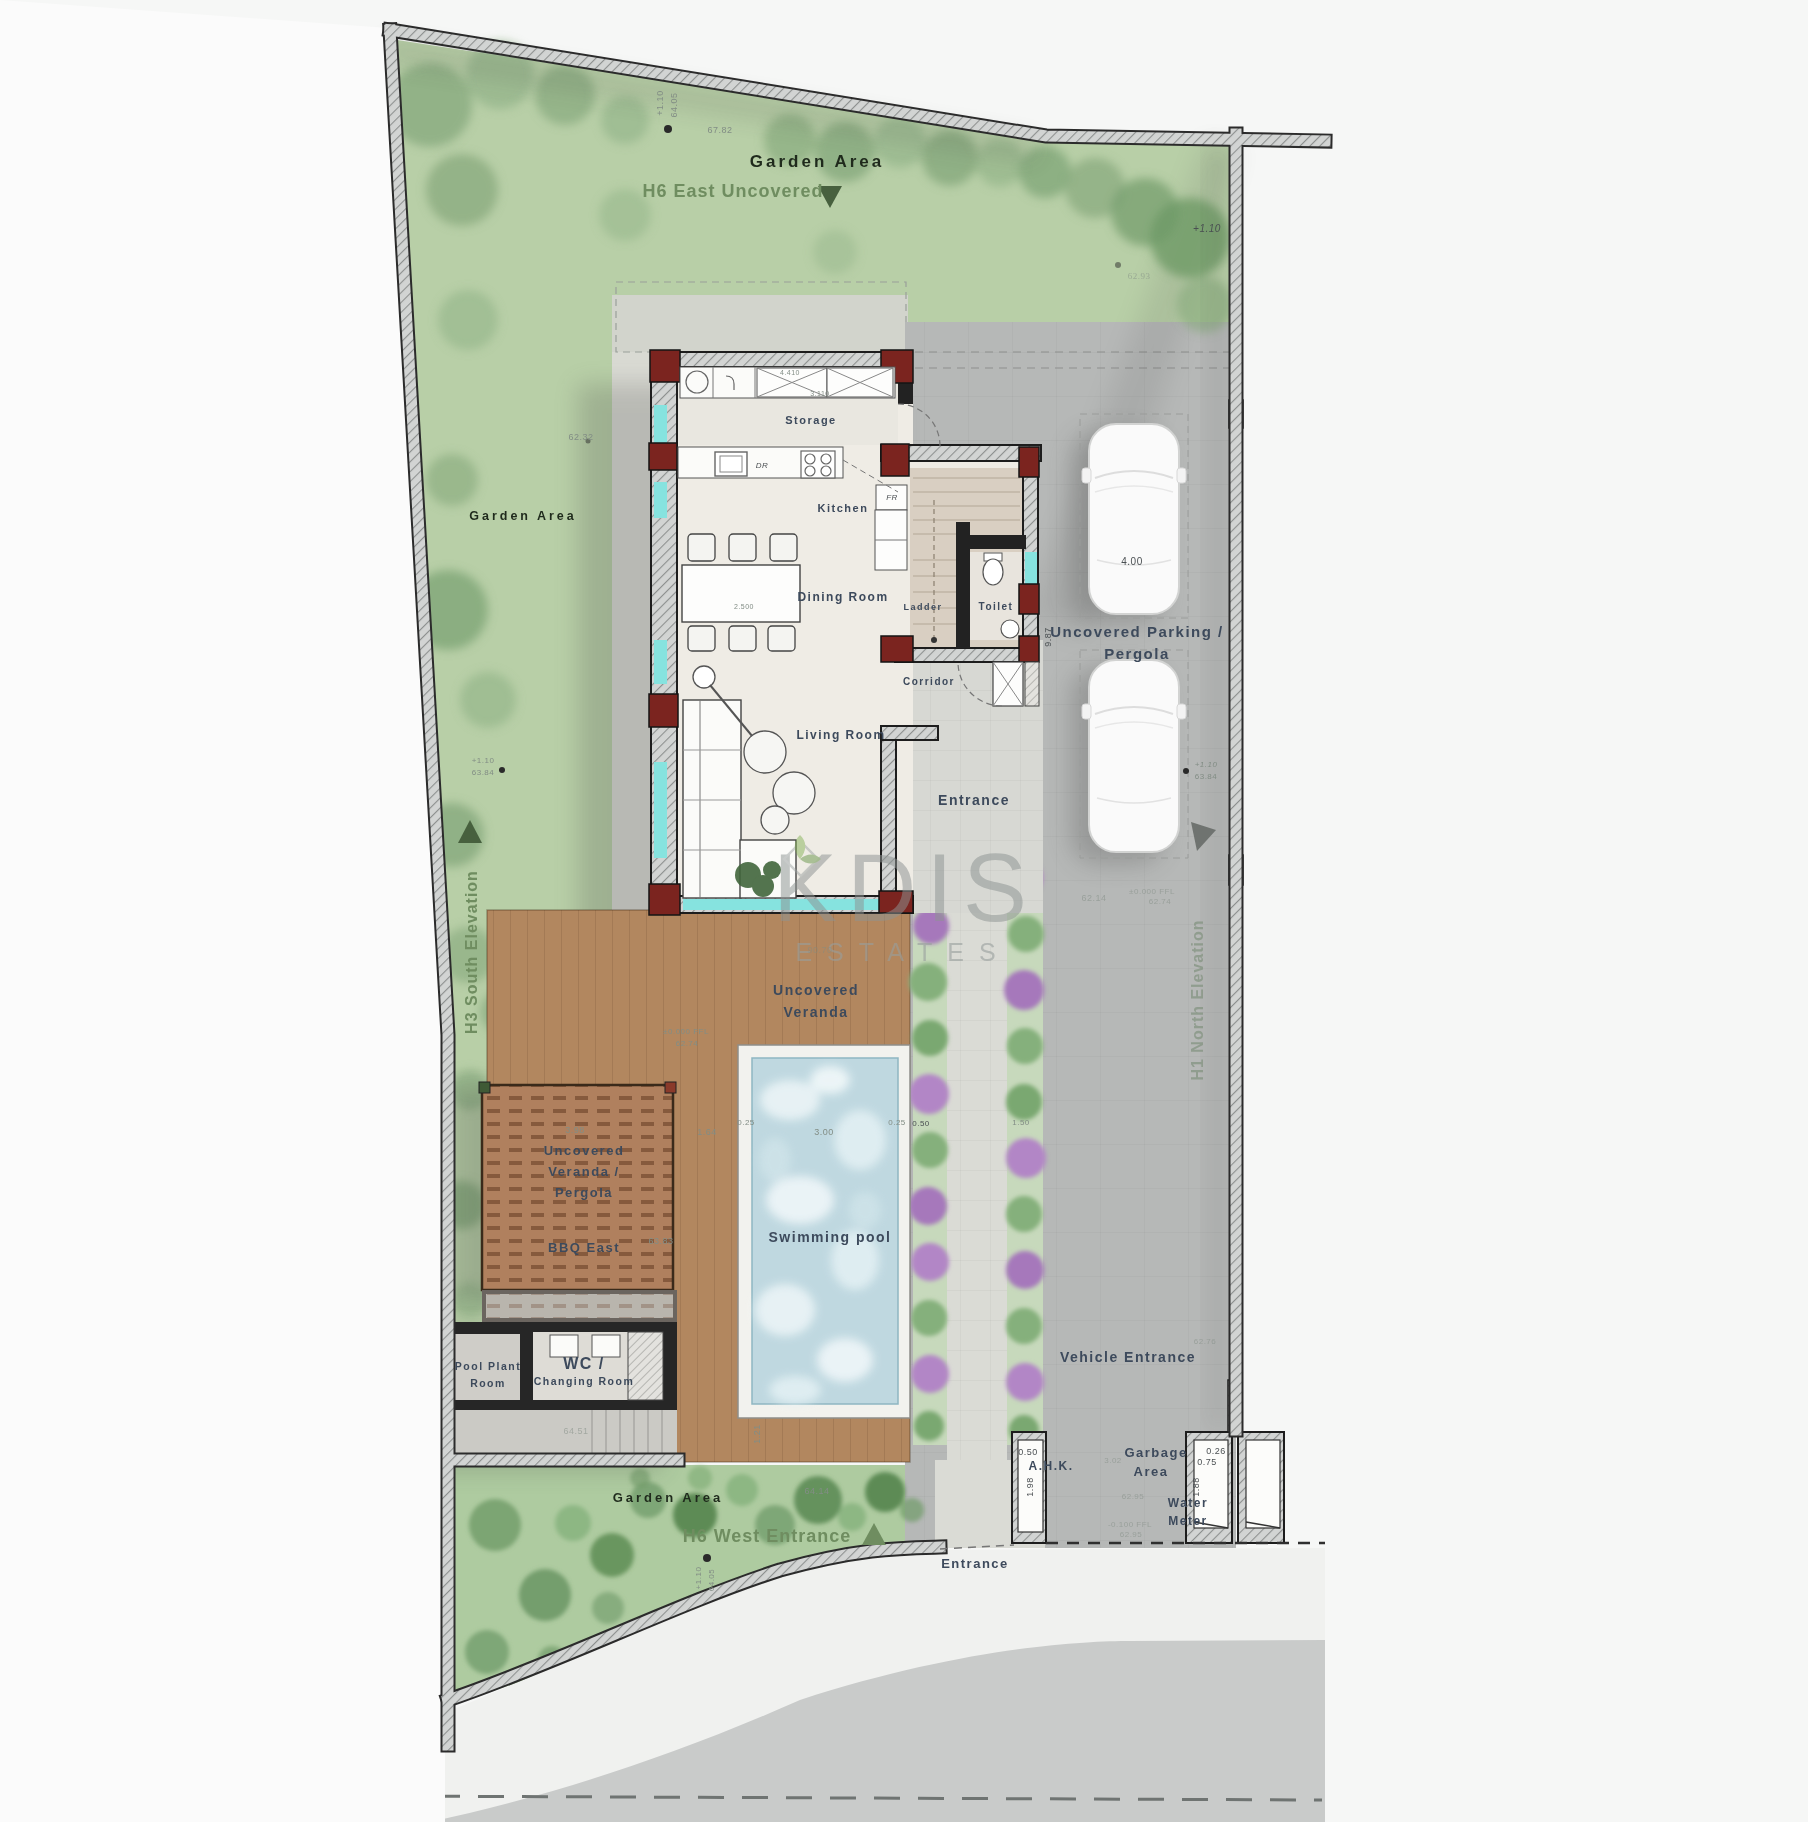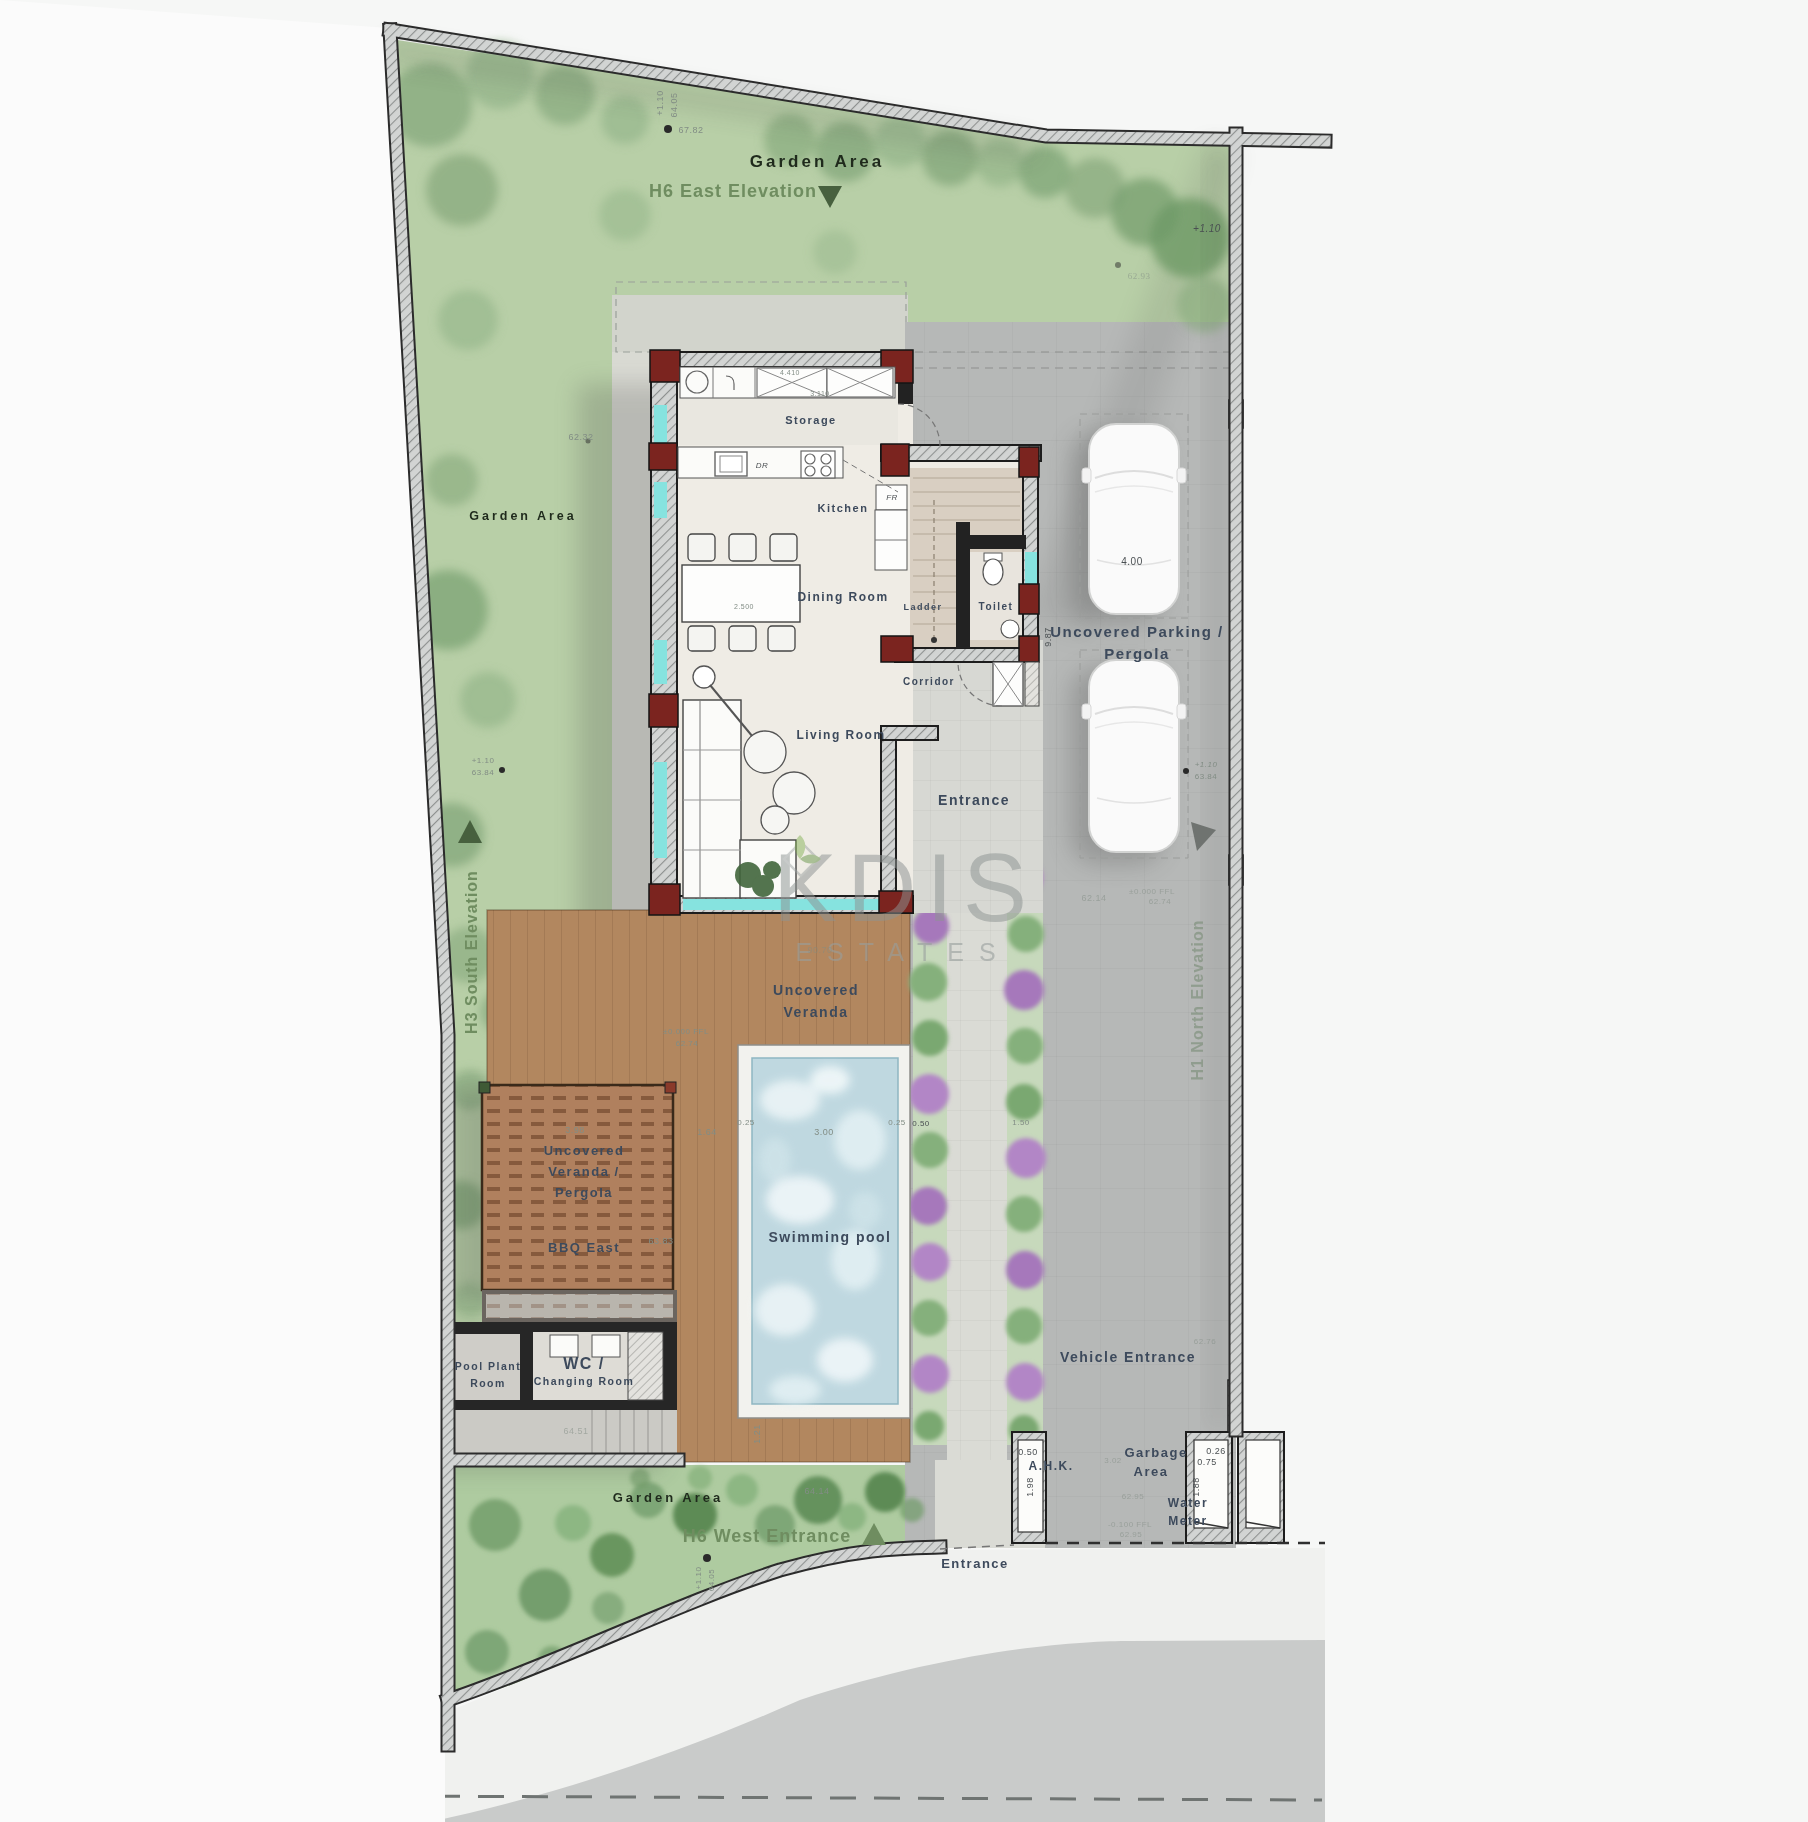--- a/index.html
+++ b/index.html
@@ -467,21 +467,21 @@
   <svg width="46" height="52" viewBox="0 0 46 52" style="margin:0 4px;opacity:.9">
     <rect x="12" y="14" width="24" height="24" transform="rotate(45 24 26)" fill="none" stroke="#9aa0a0" stroke-width="2.5"></rect>
     <path d="M23,26 C16,18 16,8 23,2 C30,8 30,18 23,26" fill="#7fae4f"></path>
     <path d="M23,26 C30,20 38,20 44,26 C38,32 30,32 23,26" fill="#5e8f3e"></path>
   </svg>
   <span>DIS</span>
 </div>
 <div class="wm-sub" style="left:903px;top:952px;">ESTATES</div>
 
 <div class="lbl garden" style="left:817px;top:162px;font-size:17px;">Garden Area</div>
-<div class="lbl elev" style="left:733px;top:191px;font-size:18px;">H6 East Elevation</div>
+<div class="lbl elev" style="left:733px;top:191px;font-size:18px;">H6 East Uncovered</div>
 <div class="lbl garden" style="left:523px;top:516px;font-size:12.5px;">Garden Area</div>
 <div class="lbl garden" style="left:668px;top:1497px;font-size:13px;">Garden Area</div>
 <div class="lbl elev" style="left:767px;top:1536px;font-size:18px;">H6 West Entrance</div>
 <div class="lbl elev rot" style="left:472px;top:952px;font-size:16px;">H3 South Elevation</div>
 <div class="lbl elev faded rot" style="left:1198px;top:1000px;font-size:16px;">H1 North Elevation</div>
 
 <div class="lbl" style="left:811px;top:420px;font-size:11px;">Storage</div>
 <div class="lbl" style="left:843px;top:508px;font-size:11px;">Kitchen</div>
 <div class="dim ital dark" style="left:762px;top:465px;font-size:8px;">DR</div>
 <div class="dim ital dark" style="left:892px;top:497px;font-size:8px;">FR</div>
@@ -508,21 +508,21 @@
 <div class="lbl" style="left:1128px;top:1357px;font-size:14px;">Vehicle Entrance</div>
 <div class="lbl" style="left:975px;top:1563px;font-size:13px;">Entrance</div>
 <div class="lbl" style="left:1051px;top:1466px;font-size:12px;">A.H.K.</div>
 <div class="lbl" style="left:1156px;top:1452px;font-size:13px;">Garbage</div>
 <div class="lbl" style="left:1151px;top:1471px;font-size:13px;">Area</div>
 <div class="lbl" style="left:1188px;top:1503px;font-size:12px;">Water</div>
 <div class="lbl" style="left:1188px;top:1521px;font-size:12px;">Meter</div>
 
 <div class="dim rot" style="left:660px;top:103px;">+1.10</div>
 <div class="dim rot" style="left:674px;top:105px;">64.05</div>
-<div class="dim" style="left:691px;top:130px;">67.82</div>
+<div class="dim" style="left:720px;top:130px;">67.82</div>
 <div class="dim ital dark" style="left:1207px;top:228px;font-size:10px;">+1.10</div>
 <div class="dim faint" style="left:1139px;top:276px;font-family:Liberation Serif, serif;">62.93</div>
 <div class="dim" style="left:581px;top:437px;">62.32</div>
 <div class="dim rot dark" style="left:1048px;top:637px;">9.87</div>
 <div class="dim dark" style="left:1132px;top:561px;font-size:10px;">4.00</div>
 <div class="dim" style="left:483px;top:760px;font-size:8px;">+1.10</div>
 <div class="dim" style="left:483px;top:772px;font-size:8px;">63.84</div>
 <div class="dim ital" style="left:1206px;top:764px;font-size:8px;">+1.10</div>
 <div class="dim" style="left:1206px;top:776px;font-size:8px;">63.84</div>
 <div class="dim faint" style="left:1152px;top:891px;font-size:8px;">±0.000 FFL</div>

